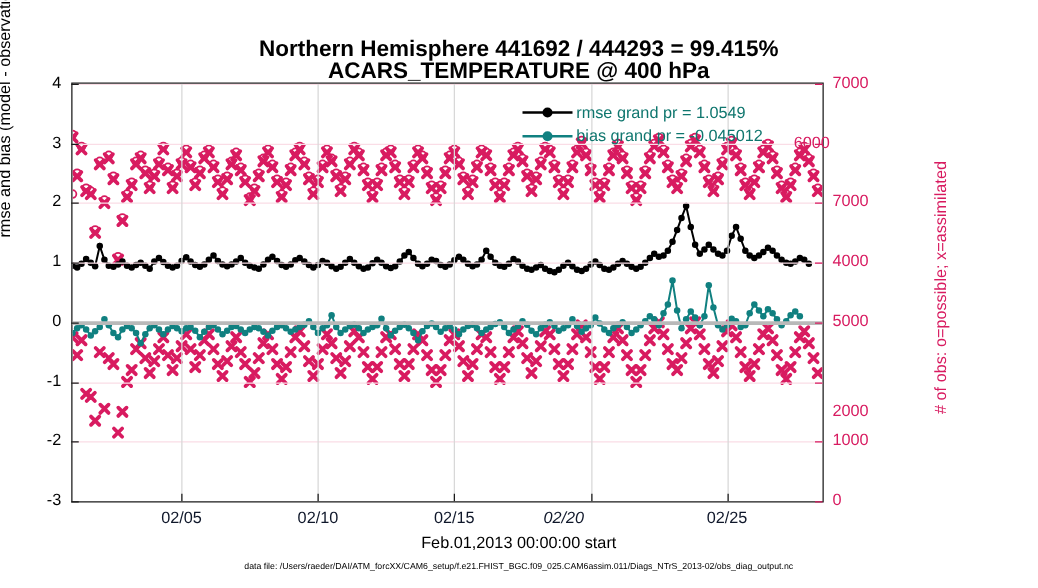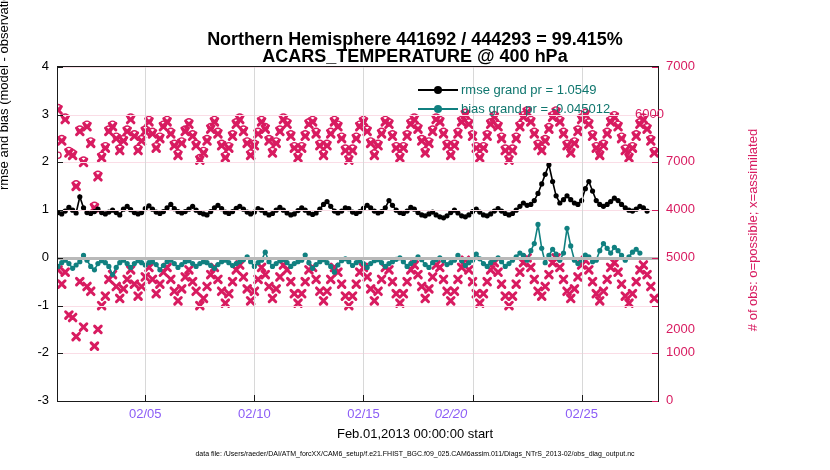--- a/index.html
+++ b/index.html
@@ -22,21 +22,21 @@
   .zeroline{position:absolute;left:0;width:100%;height:3px;background:#b9b9b9;}
 
   
   .ytickL{position:absolute;right:664px;text-align:right;width:60px;
           font-size:13px;color:#000;transform:translateY(-9px);}
   .tickmarkL{position:absolute;left:0px;width:6px;height:1px;background:#1a1a1a;}
   .ytickR{position:absolute;left:666px;text-align:left;width:70px;
           font-size:13px;color:#d81b60;transform:translateY(-9px);}
   .tickmarkR{position:absolute;right:0px;width:6px;height:1px;background:#d81b60;}
 
-  .xtick{position:absolute;top:406px;font-size:13px;color:#8b5cf6;
+  .xtick{position:absolute;top:406px;font-size:13px;color:#0f172a;
          text-align:center;width:80px;transform:translateX(-40px);}
   .tickmarkX{position:absolute;bottom:0px;width:1px;height:6px;background:#1a1a1a;}
 
   #ylabelL{position:absolute;left:-4px;top:236px;width:300px;
            transform:rotate(-90deg);transform-origin:0 0;
            font-size:13px;text-align:center;white-space:nowrap;}
   #ylabelR{position:absolute;left:745px;top:390px;width:320px;
            transform:rotate(-90deg);transform-origin:0 0;
            font-size:13px;color:#d81b60;text-align:center;white-space:nowrap;}
   #xlabel{position:absolute;left:0;right:0;top:426px;text-align:center;

